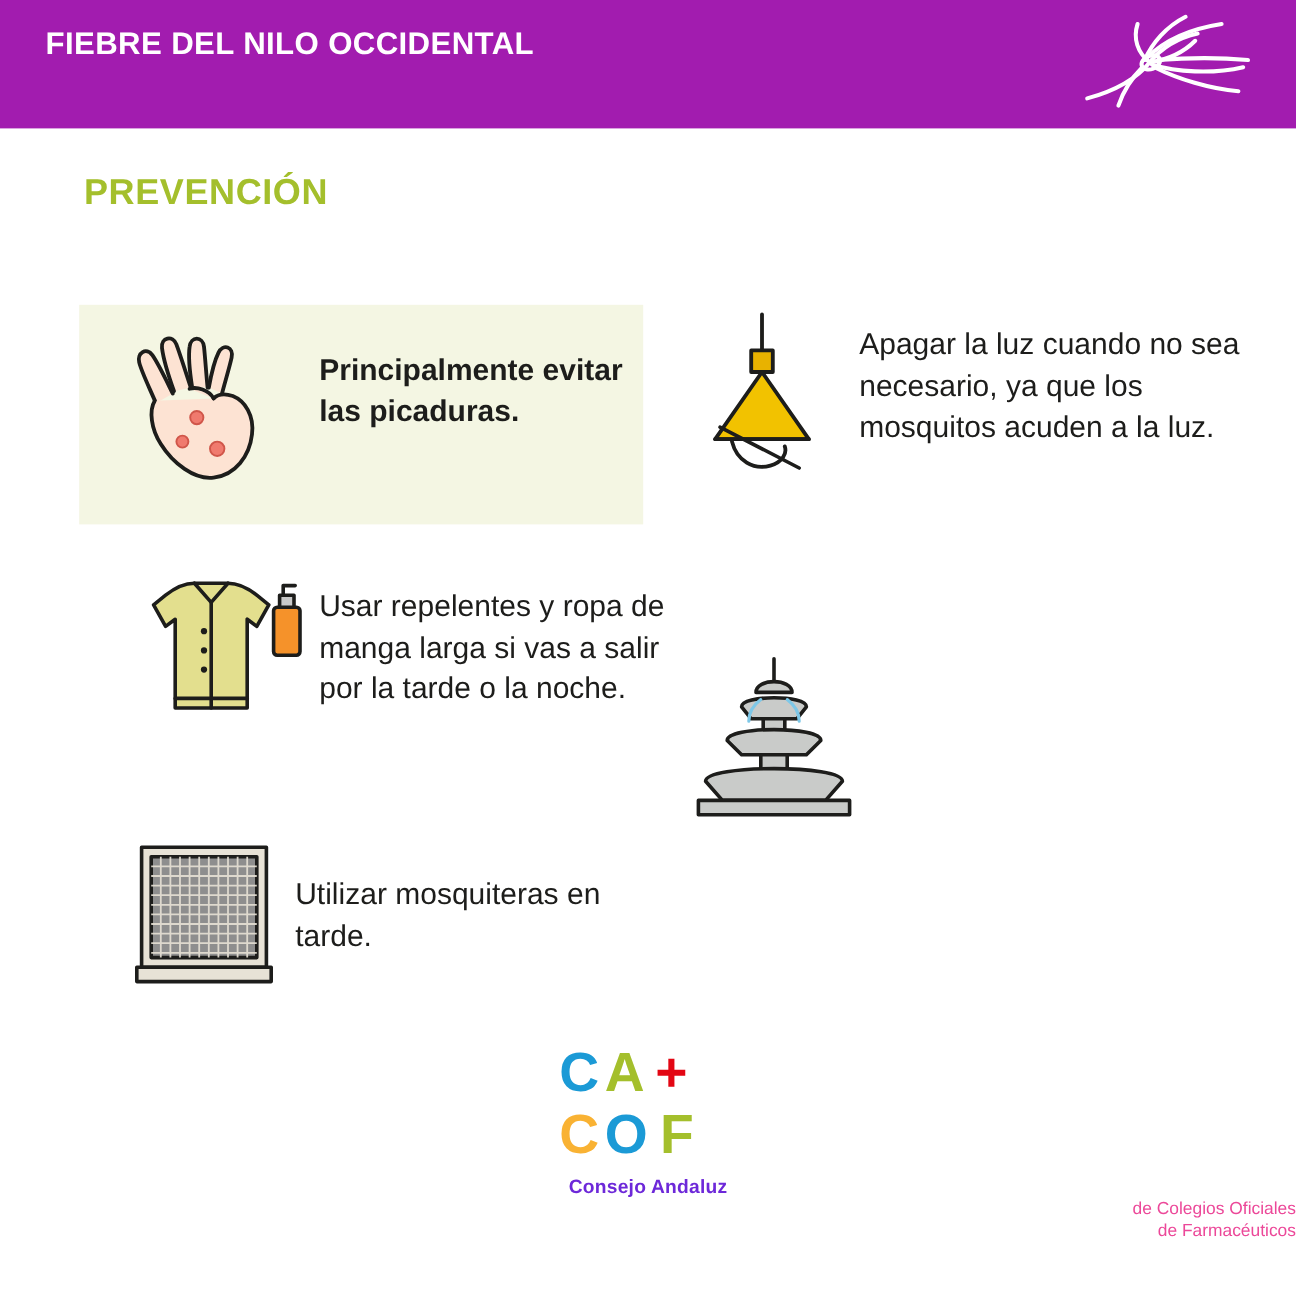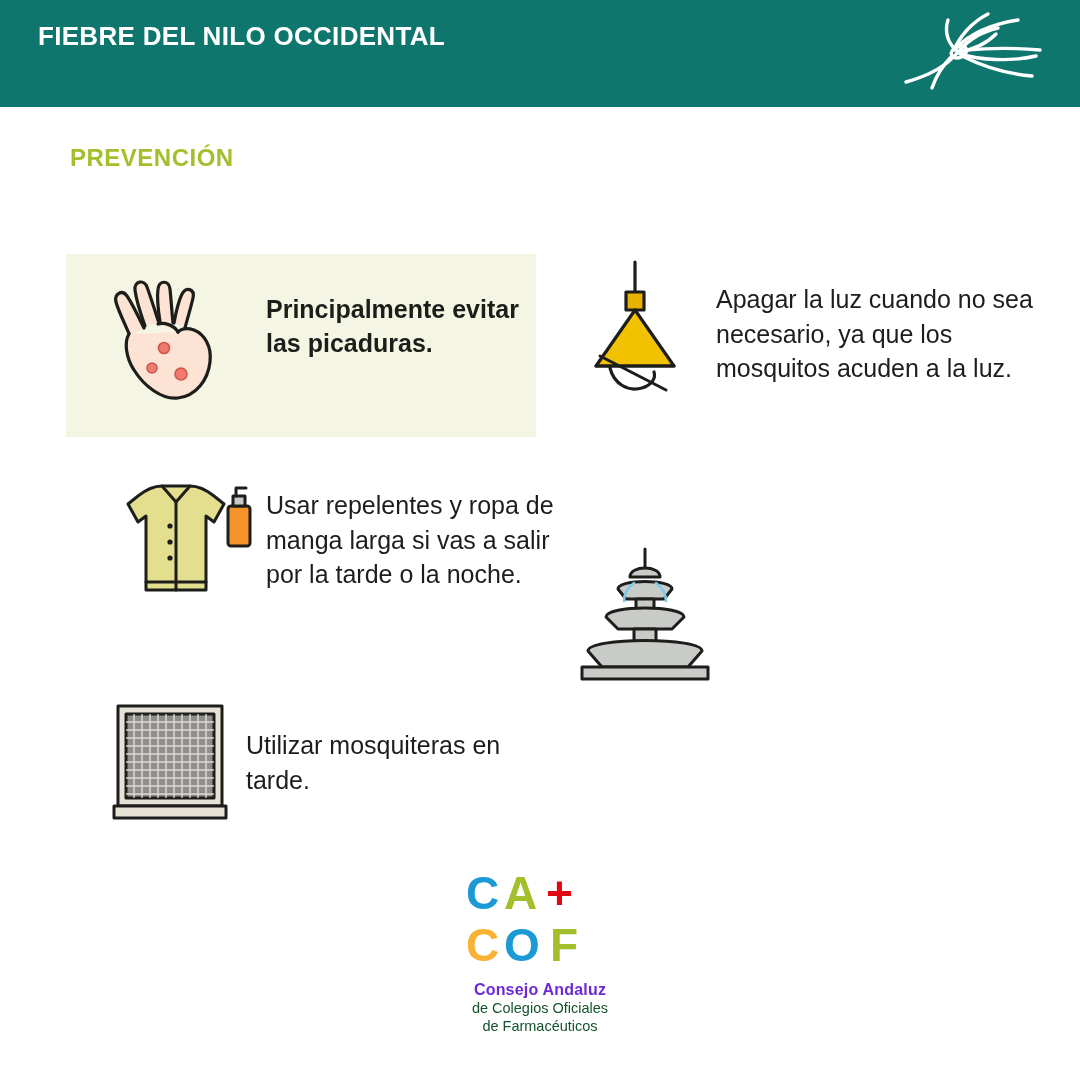--- a/index.html
+++ b/index.html
@@ -19,21 +19,21 @@
     height: 1080px;
     background: #ffffff;
   }
 
   
   .header {
     position: absolute;
     left: 0; top: 0;
     width: 1080px;
     height: 107px;
-    background: #0f766e;
+    background: #a21caf;
   }
   .header-title {
     position: absolute;
     left: 38px;
     top: 20px;
     width: 600px;
     color: #ffffff;
     font-size: 26px;
     font-weight: bold;
     line-height: 1.28;
@@ -46,21 +46,21 @@
     width: 220px;
     height: 100px;
   }
 
   
   .section-title {
     position: absolute;
     left: 70px;
     top: 144px;
     color: #a4bf2c;
-    font-size: 24px;
+    font-size: 30px;
     font-weight: bold;
     letter-spacing: 0.5px;
   }
 
   
   .highlight-box {
     position: absolute;
     left: 66px;
     top: 254px;
     width: 470px;
@@ -87,21 +87,21 @@
     line-height: 1.36;
   }
 
   
   #item-hands       { left: 66px;  top: 254px;  width: 470px; height: 183px; }
   #item-hands .item-icon { left: 30px; top: 22px; width: 150px; height: 140px; }
   #item-hands .item-text { left: 200px; top: 38px; width: 260px; }
 
   #item-lamp        { left: 548px; top: 250px;  width: 500px; height: 190px; }
   #item-lamp .item-icon  { left: 12px; top: 6px; width: 150px; height: 160px; }
-  #item-lamp .item-text  { left: 168px; top: 20px; width: 320px; margin-top: 12px; }
+  #item-lamp .item-text  { left: 168px; top: 20px; width: 320px; }
 
   #item-clothes     { left: 66px;  top: 470px;  width: 500px; height: 160px; }
   #item-clothes .item-icon { left: 30px; top: 8px; width: 160px; height: 130px; }
   #item-clothes .item-text { left: 200px; top: 18px; width: 310px; }
 
   #item-fountain    { left: 548px; top: 478px;  width: 510px; height: 380px; }
   #item-fountain .item-icon { left: 20px; top: 65px; width: 155px; height: 150px; }
   #item-fountain .item-text { left: 166px; top: 0px; width: 330px; }
 
   #item-net         { left: 66px;  top: 690px;  width: 500px; height: 160px; }
@@ -124,22 +124,23 @@
   }
   .logo-line1 {
     margin-top: 6px;
     font-size: 16px;
     font-weight: bold;
     color: #6d28d9;
     letter-spacing: 0.2px;
   }
   .logo-line2, .logo-line3 {
     font-size: 14.5px;
-    color: #14532d;
+    color: #ec4899;
     line-height: 1.25;
+    text-align: right;
   }
 </style>
 </head>
 <body>
 
 <div class="poster">
 
   <div class="header">
     <div class="header-title">FIEBRE DEL NILO OCCIDENTAL</div>
     <svg class="header-mosquito" viewBox="0 0 220 100">

